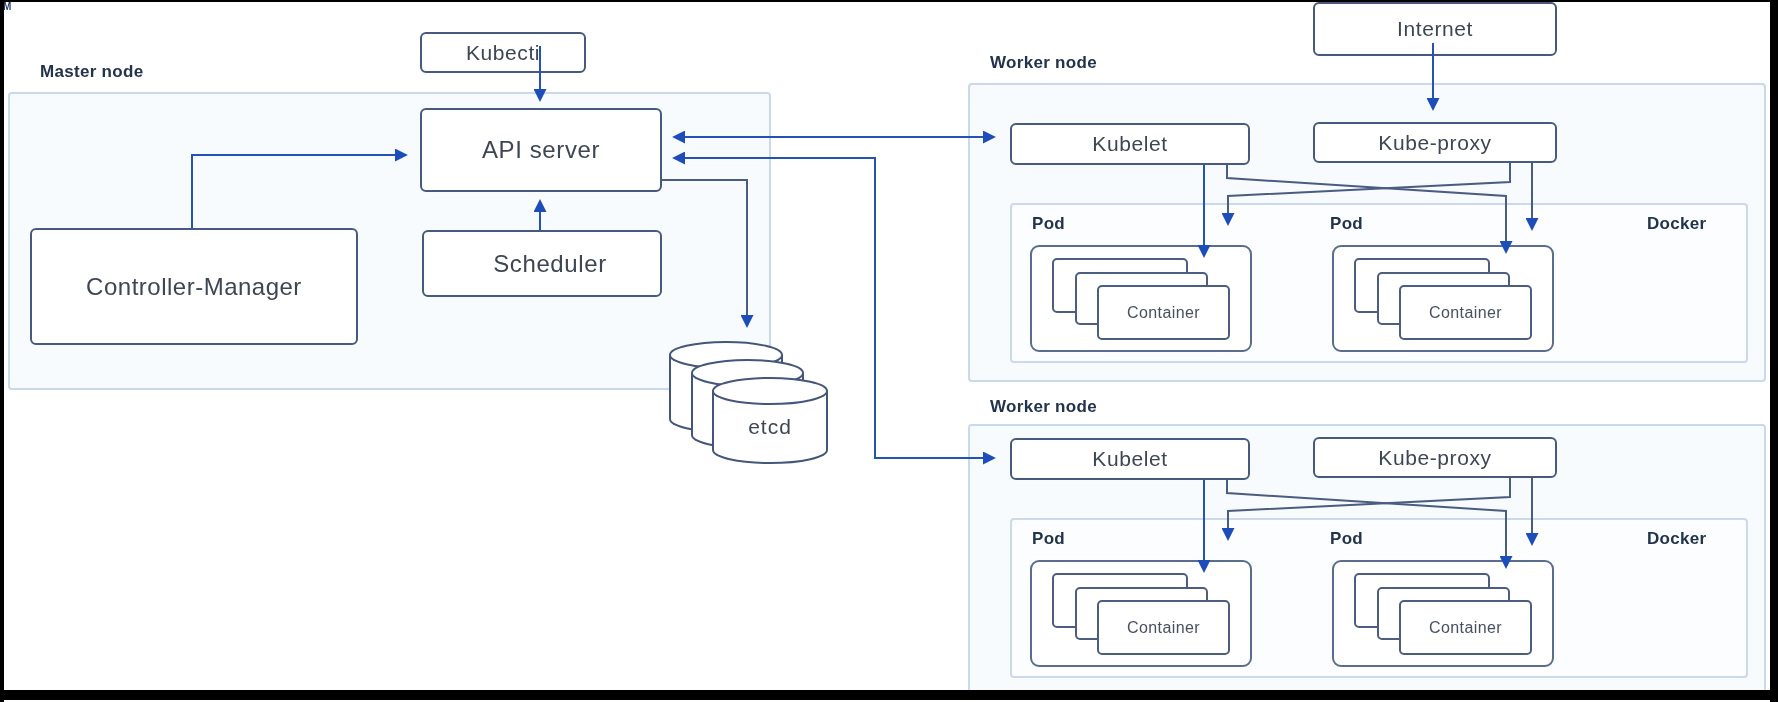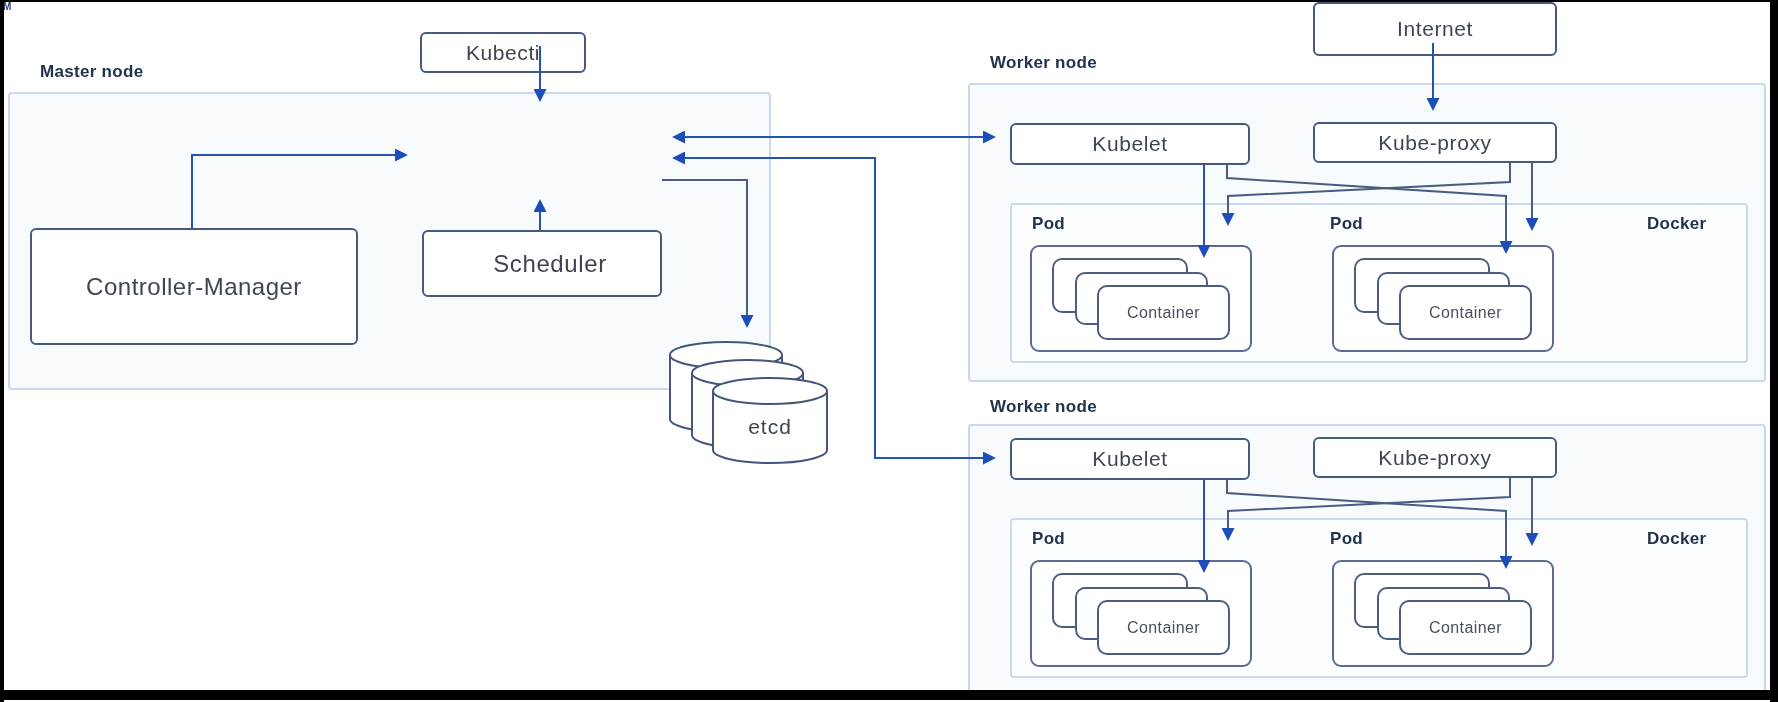--- a/index.html
+++ b/index.html
@@ -14,21 +14,21 @@
   .group{
     background:#f8fbfd;border:2px solid #c9d8ea;border-radius:4px;z-index:1;
   }
   .docker-box{
     background:#fbfdfe;border:2px solid #ccd9ec;border-radius:4px;z-index:2;
   }
   .pod-box{
     background:#ffffff;border:2px solid #5b6c8e;border-radius:9px;z-index:3;
   }
   .stackbox{
-    background:#ffffff;border:2px solid #4c5e80;border-radius:10px;z-index:4;
+    background:#ffffff;border:2px solid #4c5e80;border-radius:5px;z-index:4;
   }
   
   .node{
     background:#ffffff;border:2px solid #47597c;border-radius:6px;z-index:4;
     display:flex;align-items:center;justify-content:center;
     color:#3e4653;font-size:24px;letter-spacing:0.6px;
   }
   .node.small{font-size:21px;}
   .cm-inner{text-align:center;line-height:1.15;}
   .cm-title{font-size:24px;color:#3e4653;letter-spacing:0.5px;}
@@ -81,20 +81,21 @@
   <div class="abs stackbox" style="left:1052px;top:573px;width:136px;height:55px;"></div>
   <div class="abs stackbox" style="left:1075px;top:587px;width:133px;height:53px;"></div>
   <div class="abs stackbox ctext" style="left:1097px;top:600px;width:133px;height:55px;">Container</div>
 
   <div class="abs stackbox" style="left:1354px;top:573px;width:136px;height:55px;"></div>
   <div class="abs stackbox" style="left:1377px;top:587px;width:133px;height:53px;"></div>
   <div class="abs stackbox ctext" style="left:1399px;top:600px;width:133px;height:55px;">Container</div>
 
   <div class="abs node small" style="left:420px;top:5px;width:166px;height:41px;margin-top:27px;">Kubecti</div>
   <div class="abs node small" style="left:1313px;top:2px;width:244px;height:54px;">Internet</div>
+  <div class="abs node" style="left:420px;top:108px;width:242px;height:84px;">API server</div>
   <div class="abs node" style="left:422px;top:230px;width:240px;height:67px;padding-left:16px;">Scheduler</div>
   <div class="abs node" style="left:30px;top:228px;width:328px;height:117px;">
     <div class="cm-inner">
       <div class="cm-title">Controller-Manager</div>
     </div>
   </div>
   <div class="abs node small" style="left:1010px;top:123px;width:240px;height:42px;">Kubelet</div>
   <div class="abs node small" style="left:1313px;top:122px;width:244px;height:41px;">Kube-proxy</div>
   <div class="abs node small" style="left:1010px;top:438px;width:240px;height:42px;">Kubelet</div>
   <div class="abs node small" style="left:1313px;top:437px;width:244px;height:41px;">Kube-proxy</div>

